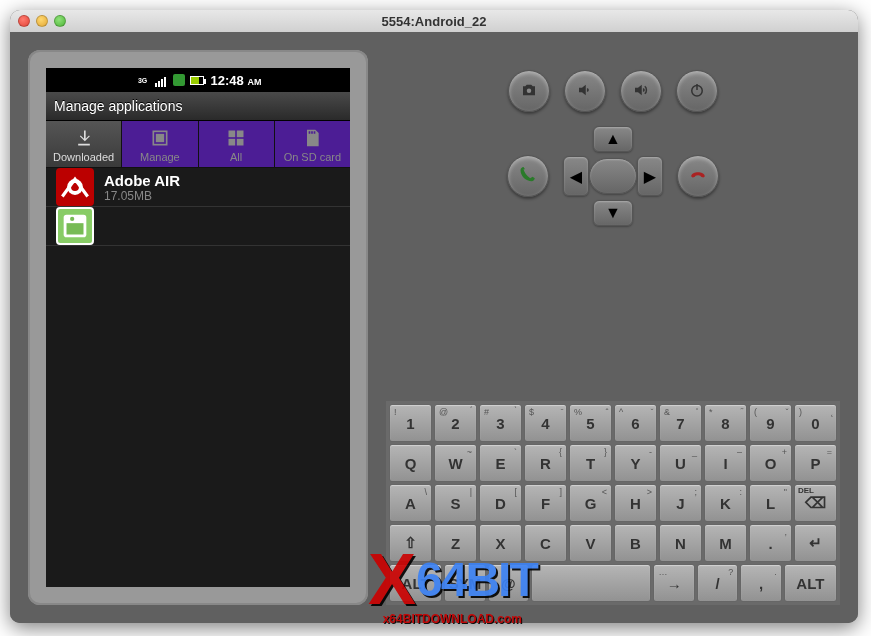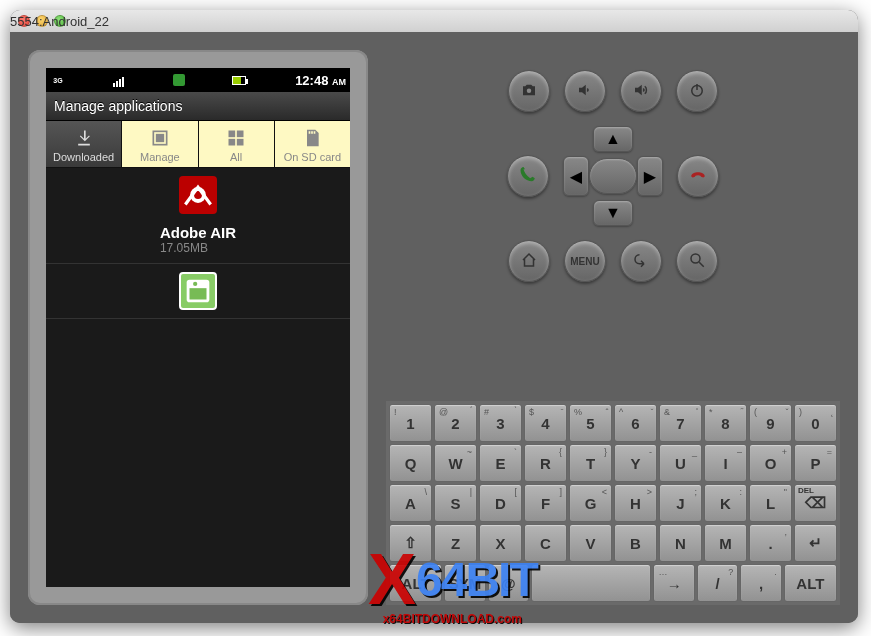--- a/index.html
+++ b/index.html
@@ -6,50 +6,50 @@
 body { background: #fff; font-family: Arial, sans-serif; width: 871px; height: 636px; position: relative; }
 
 .outer-frame { position: absolute; top: 10px; left: 10px; width: 848px; height: 613px; border-radius: 10px; box-shadow: 0 5px 20px rgba(0,0,0,0.5); overflow: hidden; background: #606060; }
 
 .titlebar { height: 22px; background: linear-gradient(#e8e8e8, #d0d0d0); display: flex; align-items: center; padding: 0 8px; position: relative; }
 .traffic-lights { display: flex; gap: 6px; }
 .light { width: 12px; height: 12px; border-radius: 50%; border: 1px solid rgba(0,0,0,0.2); }
 .light.red { background: radial-gradient(circle at 40% 35%, #ff7b6f, #e24438); }
 .light.yellow { background: radial-gradient(circle at 40% 35%, #ffd86f, #e2a838); }
 .light.green { background: radial-gradient(circle at 40% 35%, #8fe27a, #4fb538); }
-.window-title { position: absolute; left: 0; right: 0; text-align: left; font-size: 13px; color: #333; pointer-events: none; }
+.window-title { position: absolute; left: 0; right: 0; text-align: center; font-size: 13px; color: #333; pointer-events: none; font-weight: bold; }
 
 .emulator-body { display: flex; height: calc(100% - 22px); background: #606060; padding: 18px; gap: 18px; }
 
 
 .phone { width: 340px; height: 555px; background: #999; border-radius: 12px; padding: 18px; box-shadow: inset 0 0 0 2px #888; }
 .phone-screen { width: 100%; height: 100%; background: #000; display: flex; flex-direction: column; overflow: hidden; }
 
-.status-bar { height: 24px; background: #000; display: flex; justify-content: space-between; align-items: center; padding: 0 4px; gap: 2px; }
+.status-bar { height: 24px; background: #000; display: flex; justify-content: center; align-items: center; padding: 0 4px; gap: 2px; }
 .status-icon { width: 16px; height: 14px; display: flex; align-items: center; justify-content: center; }
 .signal-3g { font-size: 7px; color: #fff; font-weight: bold; }
 .bars { display: flex; align-items: flex-end; gap: 1px; }
 .bar { width: 2px; background: #fff; }
 .bar:nth-child(1){height:4px}.bar:nth-child(2){height:6px}.bar:nth-child(3){height:8px}.bar:nth-child(4){height:10px}
 .battery { width: 14px; height: 9px; border: 1px solid #fff; position: relative; }
 .battery::after { content:''; position:absolute; right:-3px; top:2px; width:2px; height:5px; background:#fff; }
 .battery-fill { background: #9c0; width: 70%; height: 100%; }
 .clock { color: #fff; font-size: 13px; font-weight: bold; margin-left: 4px; }
 
 .screen-title { background: linear-gradient(#4a4a4a, #2a2a2a); color: #fff; font-size: 14px; font-weight: normal; padding: 6px 8px; border-bottom: 1px solid #000; text-shadow: 0 -1px 0 #000;}
 
-.tabs { display: flex; background: #fef9c3; }
+.tabs { display: flex; background: #4c1d95; }
 .tab { flex: 1; text-align: center; padding: 6px 0 4px; color: #888; font-size: 11px; border-right: 1px solid #111; border-bottom: 1px solid #111; }
 .tab:last-child { border-right: none; }
 .tab.active { background: linear-gradient(#555,#3a3a3a); color: #ddd; }
 .tab-icon { height: 22px; display: flex; align-items: center; justify-content: center; margin-bottom: 2px; }
 .tab-icon svg { width: 20px; height: 20px; }
 
 .app-list { flex: 1; background: #1a1a1a; overflow-y: auto; }
-.app-row { display: flex; align-items: center; padding: 8px 10px; border-bottom: 1px solid #333; gap: 10px; flex-direction: column; }
+.app-row { display: flex; align-items: center; padding: 0 10px; border-bottom: 1px solid #333; gap: 10px; }
 .app-icon { width: 38px; height: 38px; border-radius: 4px; display: flex; align-items: center; justify-content: center; font-size: 20px; flex-shrink: 0; }
 .app-icon.air { background: #b00; }
 .app-icon.green { background: #8c6; position: relative; border: 2px solid #fff; }
 .app-name { color: #fff; font-size: 15px; font-weight: bold; }
 .app-size { color: #888; font-size: 12px; }
 
 
 .controls-panel { flex: 1; display: flex; flex-direction: column; }
 .hw-buttons { display: flex; flex-direction: column; align-items: center; gap: 14px; padding: 20px 0 10px; }
 .btn-row { display: flex; gap: 14px; justify-content: center; align-items: center; }
@@ -223,41 +223,20 @@
             <div class="dpad-btn dpad-left">◀</div>
             <div class="dpad-btn dpad-right">▶</div>
             <div class="dpad-btn dpad-center"></div>
           </div>
           <div class="round-btn">
               <svg viewBox="0 0 24 24">
                 <path fill="#a22" d="M21 12c0 1-1 2-2 2l-3-1c0-1-1-2-4-2s-4 1-4 2l-3 1c-1 0-2-1-2-2 0-3 5-5 9-5s9 2 9 5z"></path>
               </svg>
             </div>
         </div>
-        <div class="btn-row" id="hw-row3">
-            <div class="round-btn">
-              <span><svg viewBox="0 0 24 24" fill="none" stroke="#333" stroke-width="2">
-                  <path d="M4 12L12 4l8 8M6 10v10h12V10"></path>
-                </svg></span>
-            </div>
-            <div class="round-btn">
-              <span style="font-size:10px;font-weight:bold">MENU</span>
-            </div>
-            <div class="round-btn">
-              <span><svg viewBox="0 0 24 24" fill="none" stroke="#333" stroke-width="2">
-                  <path d="M14 5c4 0 6 3 6 6s-2 6-6 6H8m0 0l4 4m-4-4l4-4" transform="scale(-1,1) translate(-24,0)"></path>
-                </svg></span>
-            </div>
-            <div class="round-btn">
-              <span><svg viewBox="0 0 24 24" fill="none" stroke="#333" stroke-width="2">
-                  <circle cx="10" cy="10" r="6"></circle>
-                  <line x1="15" y1="15" x2="21" y2="21"></line>
-                </svg></span>
-            </div>
-          </div>
       </div>
       <div class="keyboard" id="keyboard">
           <div class="kb-row">
             <div class="key">
               <span class="alt1">!</span>
               <span class="main">1</span>
             </div>
             <div class="key">
               <span class="alt1">@</span>
               <span class="alt2">́</span>

